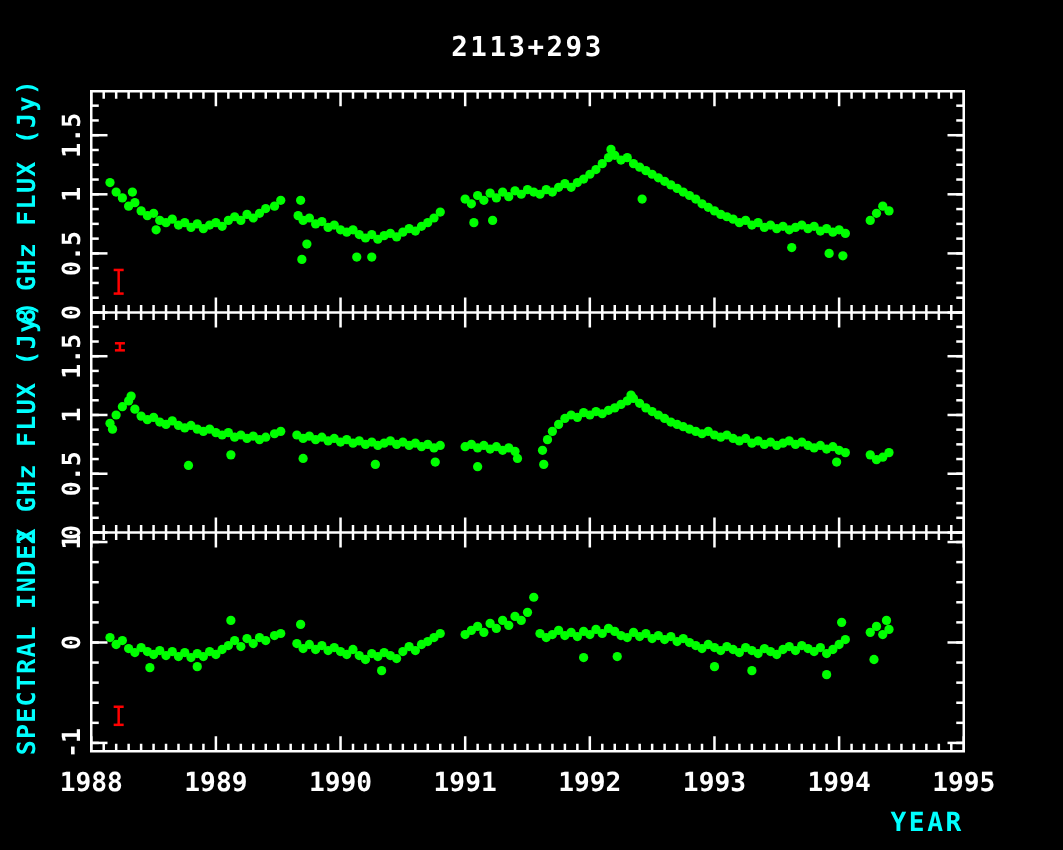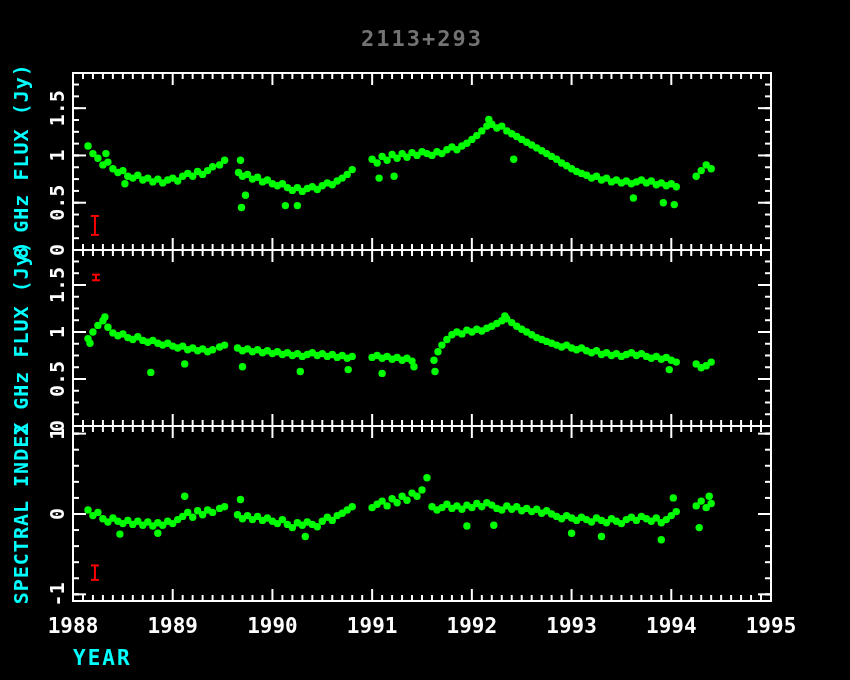--- a/index.html
+++ b/index.html
@@ -1,20 +1,20 @@
 <!DOCTYPE html>
 <html><head>
 <meta charset="utf-8">
 <style>
   html,body{margin:0;padding:0;background:#000;}
   .stage{position:relative;width:850px;height:680px;background:#000;overflow:hidden;
          font-family:"DejaVu Sans Mono","Liberation Mono",monospace;}
   .chart-title{position:absolute;left:73px;width:698px;top:26px;text-align:center;
-         color:#737373;font-size:22px;font-weight:700;letter-spacing:2px;}
-  .xlab{position:absolute;left:73px;width:698px;top:646px;text-align:left;
+         color:#ffffff;font-size:22px;font-weight:700;letter-spacing:2px;}
+  .xlab{position:absolute;left:73px;width:698px;top:646px;text-align:right;
          color:#00ffff;font-size:21px;font-weight:700;letter-spacing:2px;}
   .ylab{position:absolute;left:21px;color:#00ffff;font-size:20px;font-weight:700;
          letter-spacing:1px;white-space:nowrap;transform:translate(-50%,-50%) rotate(-90deg);}
   svg{position:absolute;left:0;top:0;}
   svg text{font-family:"DejaVu Sans Mono","Liberation Mono",monospace;font-weight:700;
          fill:#ffffff;}
 </style>
 </head>
 <body>
 

